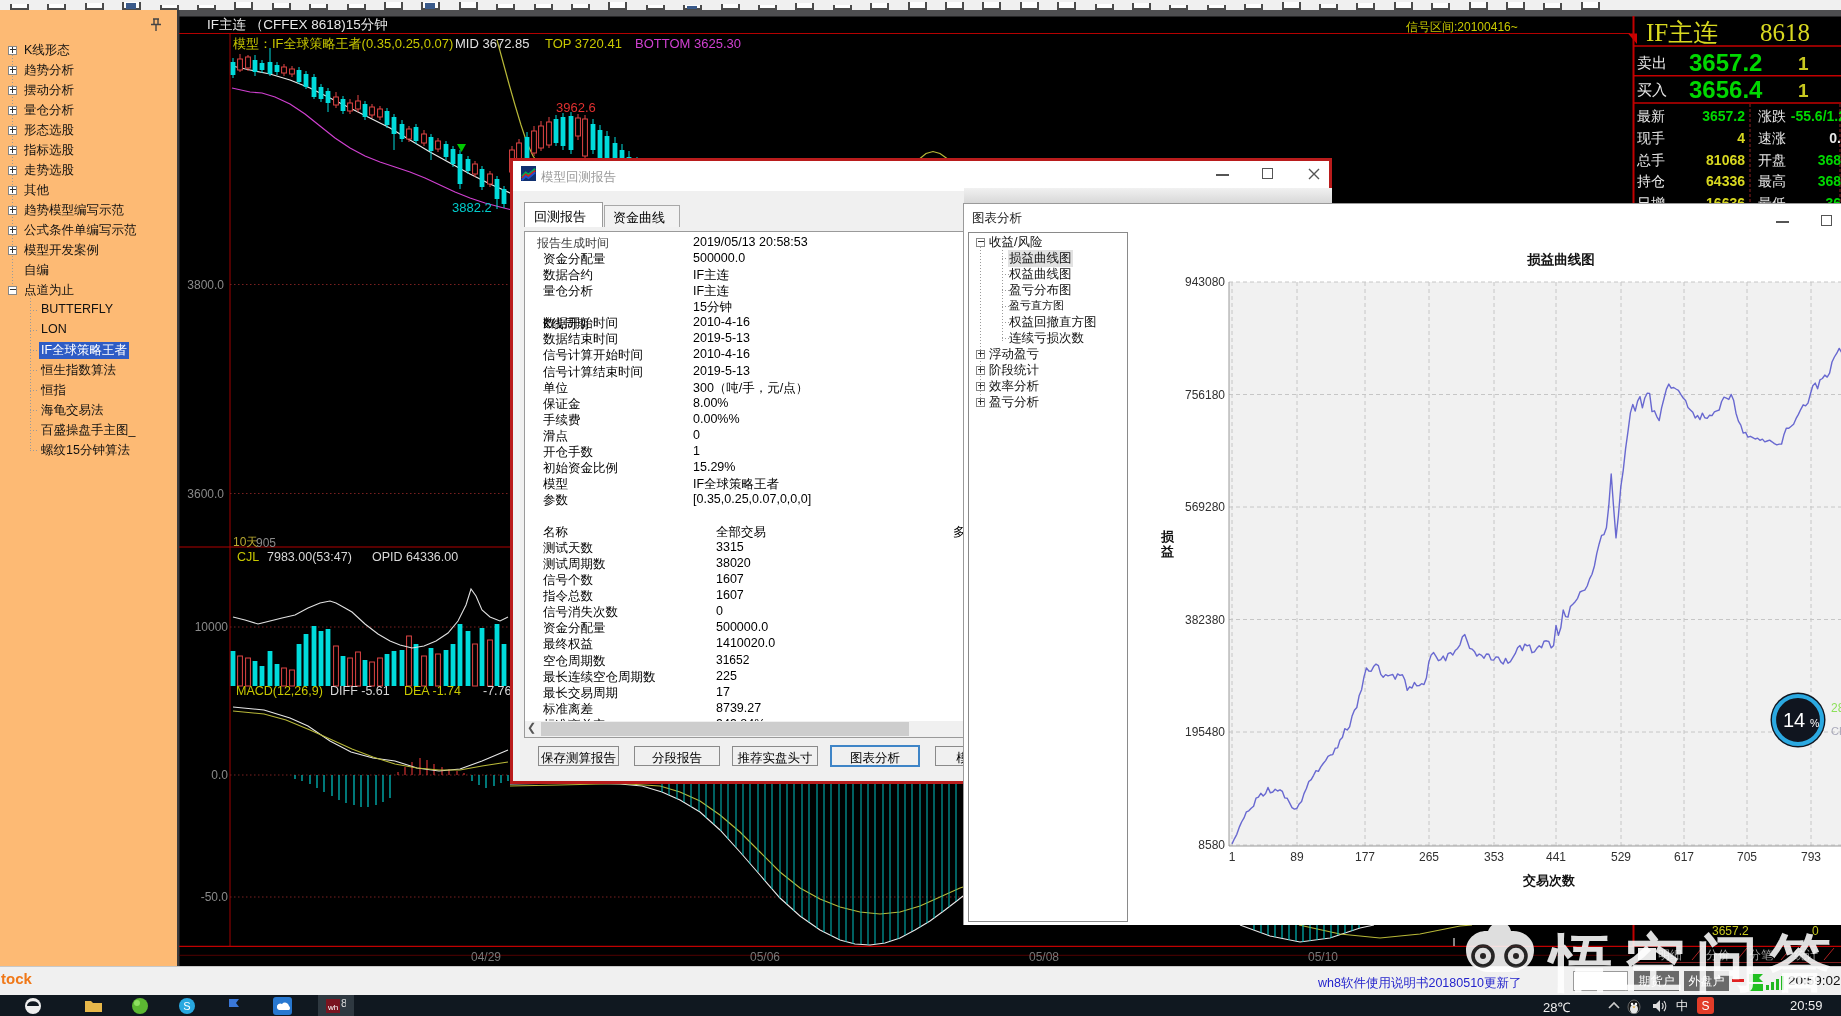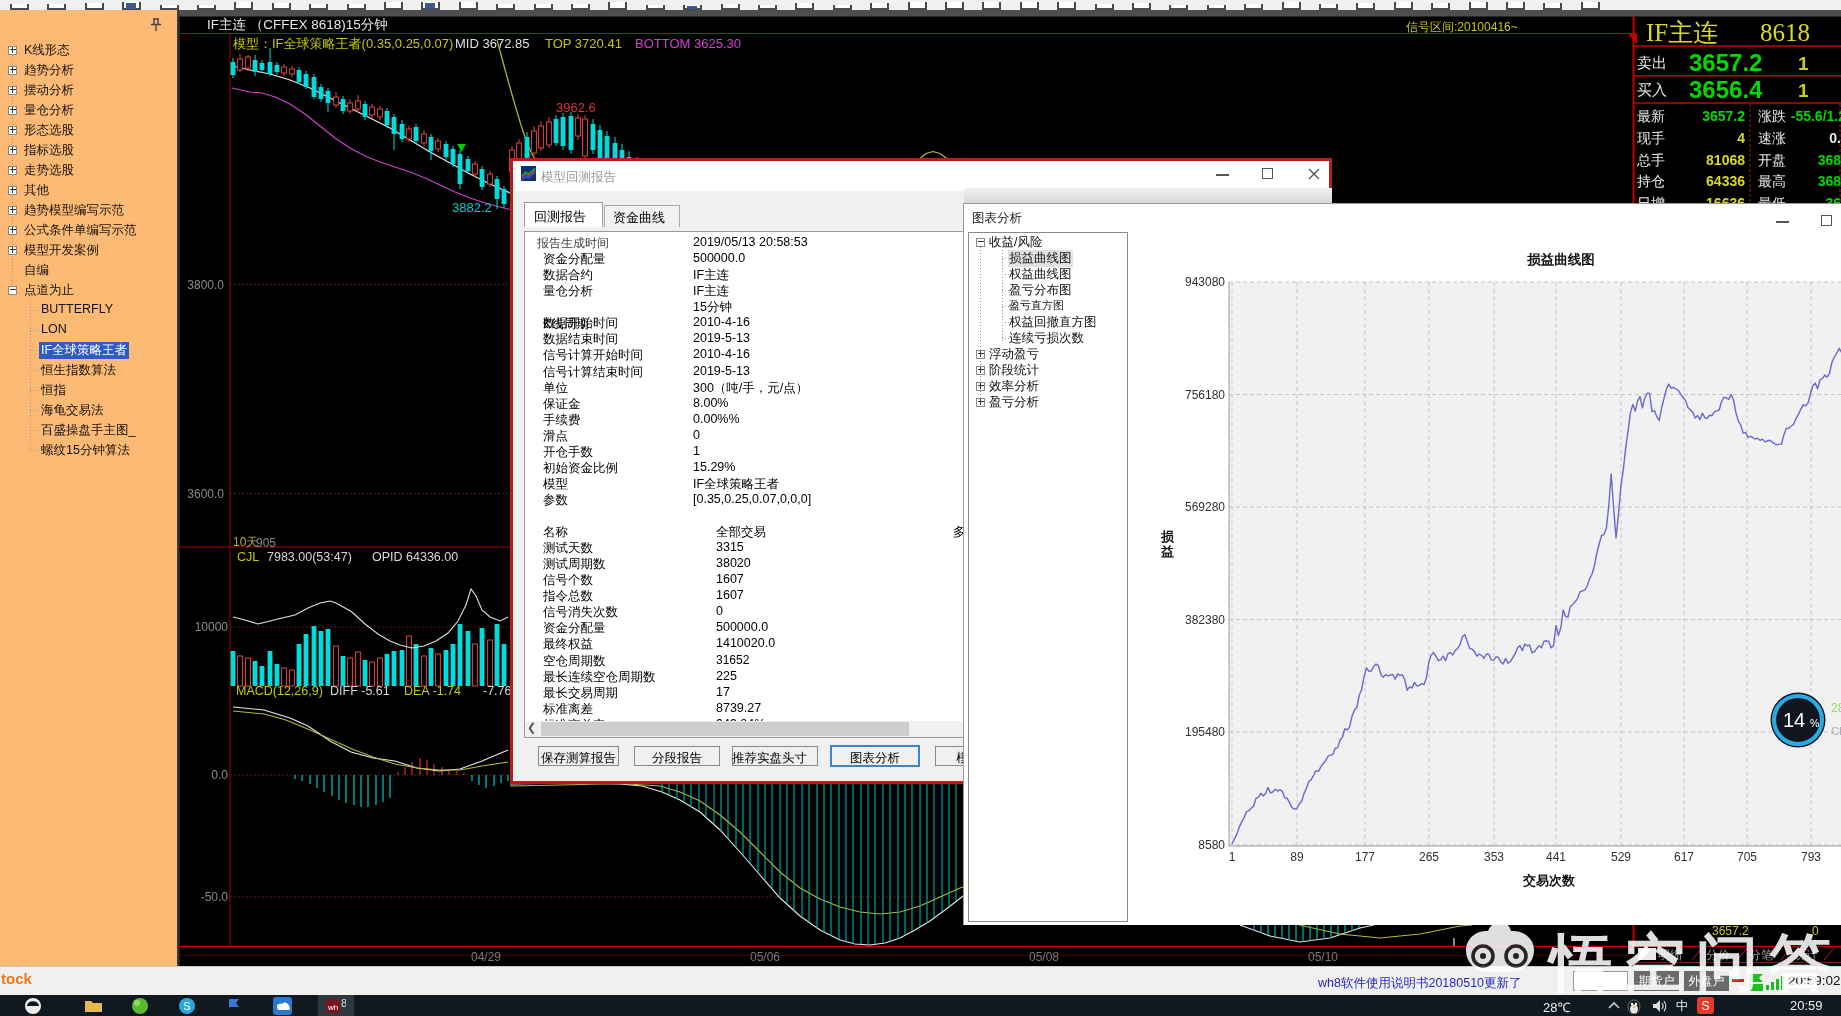--- a/index.html
+++ b/index.html
@@ -547,21 +547,21 @@
     <span class="a" style="left:203px;top:555.7px;font-size:12.5px;color:#000;white-space:nowrap">949.84%</span>
     <span class="a" style="left:440px;top:363px;font-size:12.5px;color:#000">多头交易</span>
     <div class="a" style="left:12px;top:560px;width:798px;height:16px;background:#f0f0f0"></div>
     <span class="a" style="left:14px;top:560px;font-size:11px;color:#555">❮</span>
     <span class="a" style="left:28px;top:561px;width:368px;height:14px;background:#cdcdcd"></span>
     <span class="a" style="left:25px;top:585px;width:81px;height:20px;background:#f0f0f0;border:1px solid #8a8a8a"></span>
     <span class="a" style="left:25px;top:589px;width:81px;text-align:center;font-size:12.5px;color:#000;white-space:nowrap">保存测算报告</span>
     <span class="a" style="left:121px;top:585px;width:86px;height:20px;background:#f0f0f0;border:1px solid #8a8a8a"></span>
     <span class="a" style="left:121px;top:589px;width:86px;text-align:center;font-size:12.5px;color:#000;white-space:nowrap">分段报告</span>
     <span class="a" style="left:219px;top:585px;width:86px;height:20px;background:#f0f0f0;border:1px solid #8a8a8a"></span>
-    <span class="a" style="left:219px;top:589px;width:86px;font-size:12.5px;color:#000;white-space:nowrap">推荐实盘头寸</span>
+    <span class="a" style="left:219px;top:589px;width:86px;text-align:center;font-size:12.5px;color:#000;white-space:nowrap">推荐实盘头寸</span>
     <span class="a" style="left:317px;top:584px;width:90px;height:22px;background:#f0f0f0;border:2px solid #3f85c7"></span>
     <span class="a" style="left:317px;top:589px;width:90px;text-align:center;font-size:12.5px;color:#000;white-space:nowrap">图表分析</span>
     <span class="a" style="left:422px;top:585px;width:80px;height:20px;background:#f0f0f0;border:1px solid #8a8a8a"></span>
     <span class="a" style="left:422px;top:589px;width:80px;text-align:center;font-size:12.5px;color:#000;white-space:nowrap">模型报</span>
   </div>
 <div class="a" style="left:964px;top:188px;width:368px;height:15px;background:linear-gradient(#f1f1f1,#d8d8d8);z-index:4"></div>
 <div class="a" style="left:963px;top:203px;width:878px;height:722px;background:#fff;border-left:1px solid #9a9a9a;border-top:1px solid #9a9a9a;z-index:4">
     <span class="a" style="left:8px;top:6px;font-size:12.5px;color:#222">图表分析</span>
     <span class="a" style="left:812px;top:17px;width:13px;height:1.5px;background:#555"></span>
     <span class="a" style="left:857px;top:11px;width:11px;height:11px;border:1.4px solid #555"></span>

